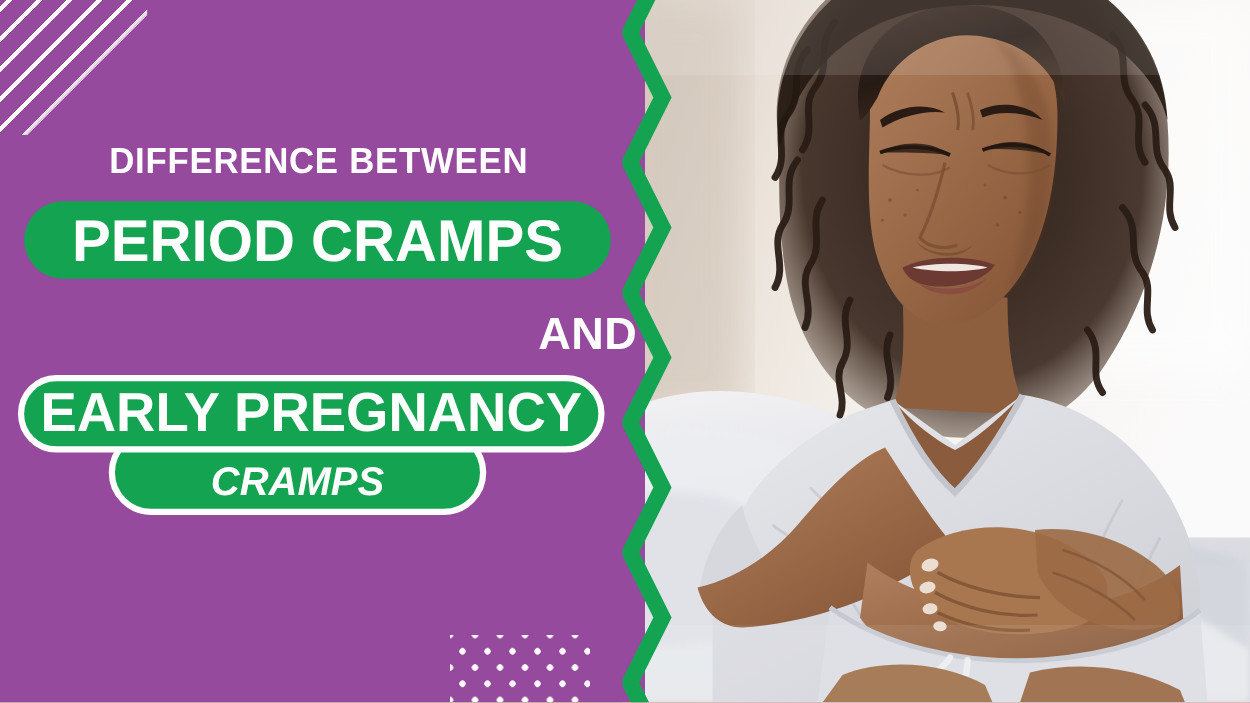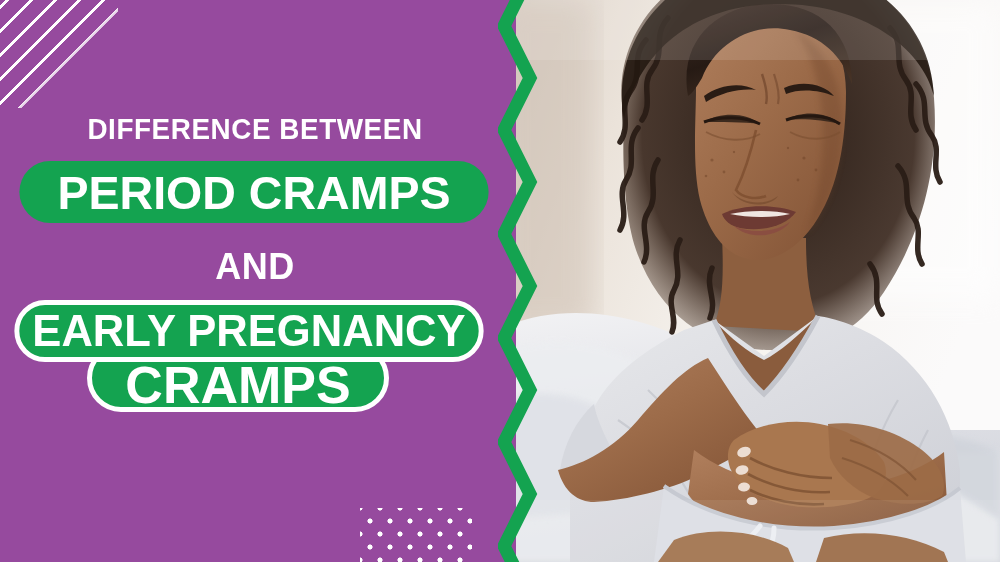--- a/index.html
+++ b/index.html
@@ -75,21 +75,21 @@
     letter-spacing:0.6px;
     line-height:34px;
     transform:scaleX(0.96);
     white-space:nowrap;
   }
 
   .conj {
     position:absolute;
     left:0; top:246px;
     width:510px;
-    text-align:center;
+    text-align:right;
     color:#ffffff;
     font-size:36px;
     font-weight:bold;
     letter-spacing:0.5px;
     line-height:42px;
   }
 
   
   .pill-a {
     position:absolute;
@@ -130,23 +130,24 @@
     width:474px; height:62px;
     border-radius:34px;
     font-size:44px;
     z-index:2;
     transform:scaleX(0.99);
   }
   .pill-c {
     left:86px; top:44px;
     width:302px; height:68px;
     border-radius:34px;
-    font-size:52px;
+    font-size:32px;
     z-index:1;
     padding-top:14px;
+    font-style:italic;
   }
 
   
   .zigzag {
     position:absolute;
     left:498px; top:-6px;
     width:40px; height:576px;
     z-index:5;
   }
   .zigzag svg { display:block; width:100%; height:100%; }

